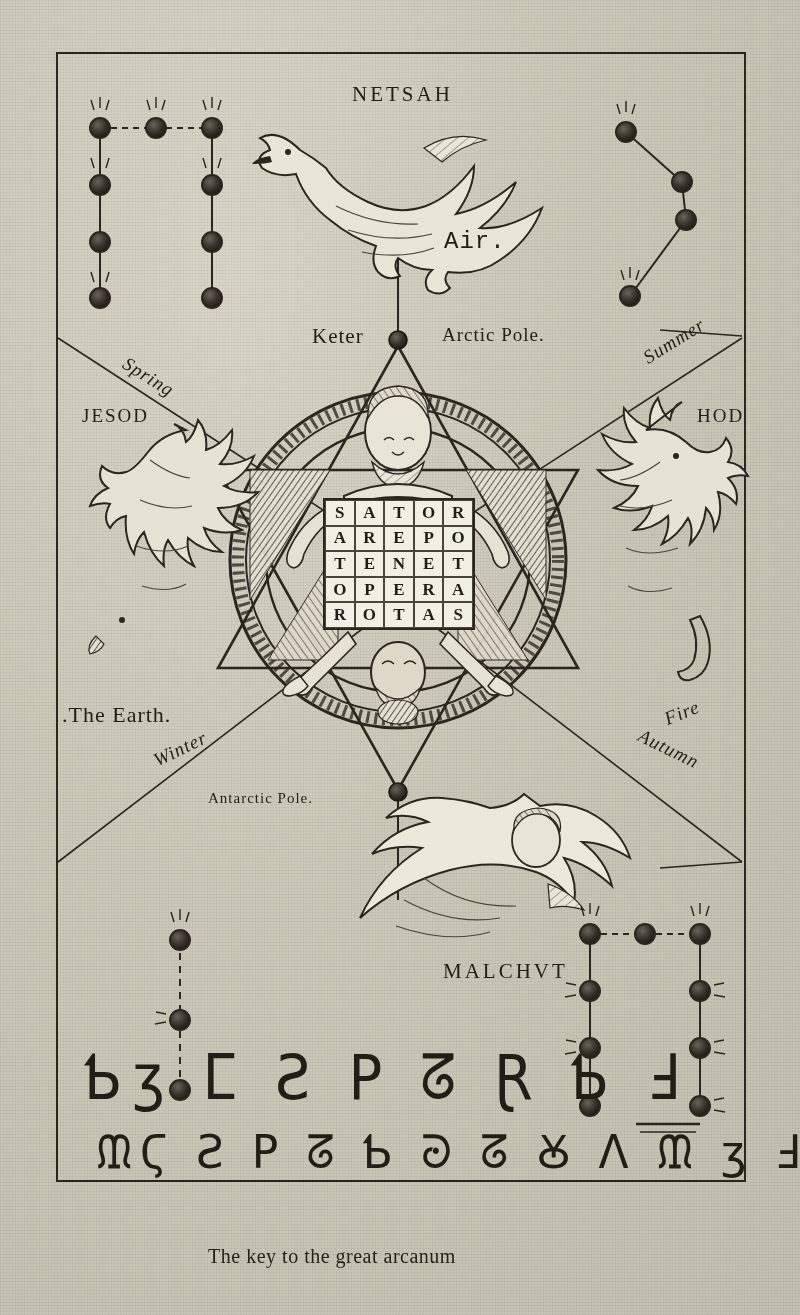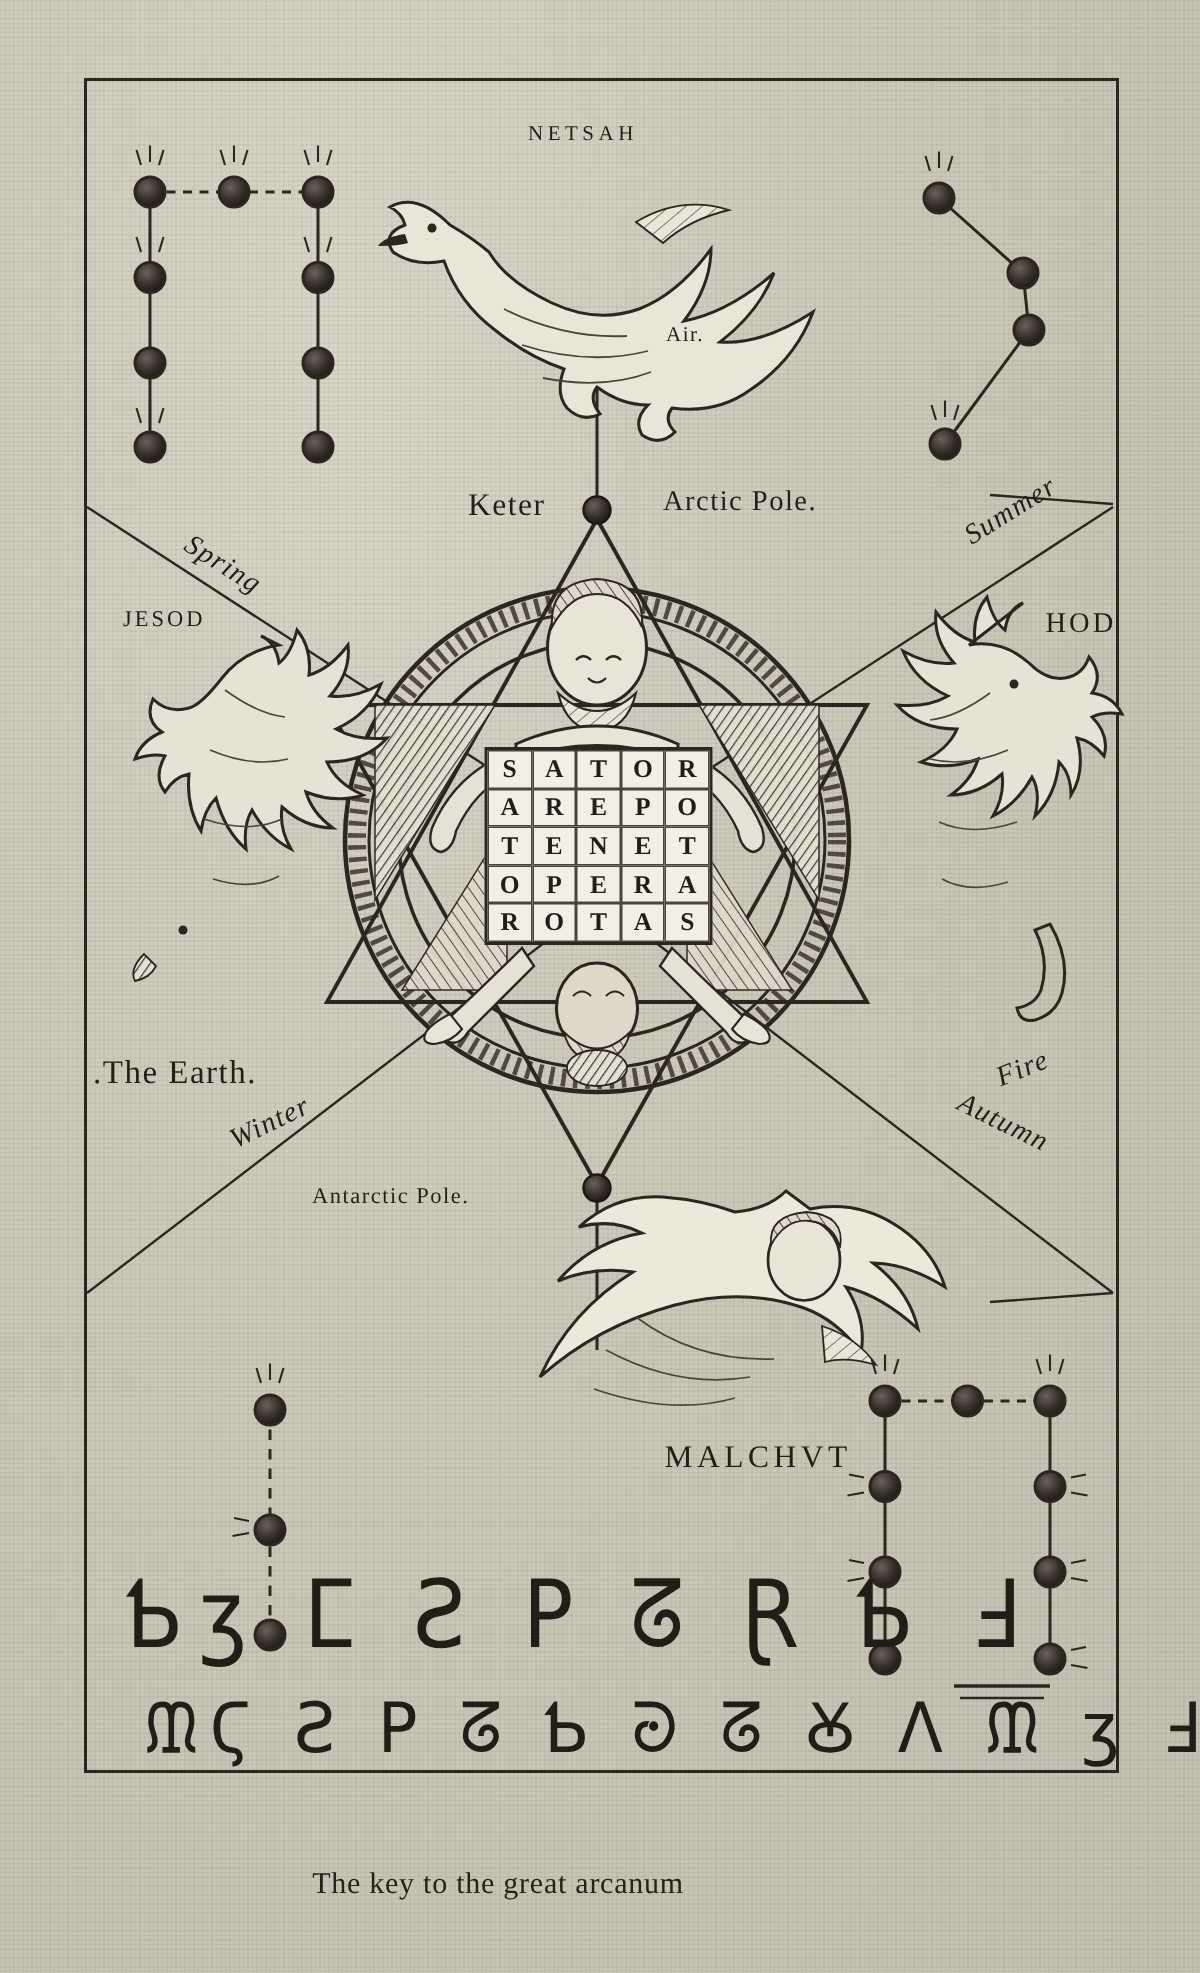--- a/index.html
+++ b/index.html
@@ -307,35 +307,35 @@
   <div>R</div>
   <div>A</div>
 
   <div>R</div>
   <div>O</div>
   <div>T</div>
   <div>A</div>
   <div>S</div>
 </div>
 
-<div class="lbl" style="left:352px; top:82px; font-size:14px; letter-spacing:3px;">NETSAH</div>
+<div class="lbl" style="left:352px; top:82px; font-size:21px; letter-spacing:3px;">NETSAH</div>
 
 <div class="lbl" style="left:443px; top:959px; font-size:21px; letter-spacing:3px;">MALCHVT</div>
 
-<div class="lbl" style="left:82px; top:405px; font-size:15px; letter-spacing:2px;">JESOD</div>
+<div class="lbl" style="left:82px; top:405px; font-size:19px; letter-spacing:2px;">JESOD</div>
 
 <div class="lbl" style="left:697px; top:405px; font-size:19px; letter-spacing:2px;">HOD</div>
 
 <div class="lbl" style="left:312px; top:324px; font-size:21px;">Keter</div>
 
 <div class="lbl" style="left:442px; top:324px; font-size:19px;text-align:right;">Arctic Pole.</div>
 
 <div class="lbl" style="left:208px; top:790px; font-size:15px;">Antarctic Pole.</div>
 
-<div class="lbl" style="left:444px; top:216px; font-size:14px;">Air.</div>
+<div class="lbl" style="left:444px; top:228px; font-size:24px;font-family:Liberation Mono, monospace;">Air.</div>
 
 <div class="lbl" style="left:62px; top:702px; font-size:22px;">.The Earth.</div>
 
 <div class="lbl rot" style="left:664px; top:702px; font-size:19px; font-style:italic; transform:rotate(-22deg);">Fire</div>
 
 <div class="lbl rot" style="left:120px; top:366px; font-size:19px; font-style:italic; transform:rotate(32deg);">Spring</div>
 
 <div class="lbl rot" style="left:640px; top:330px; font-size:19px; font-style:italic; transform:rotate(-32deg);">Summer</div>
 
 <div class="lbl rot" style="left:636px; top:738px; font-size:19px; font-style:italic; transform:rotate(26deg);">Autumn</div>

